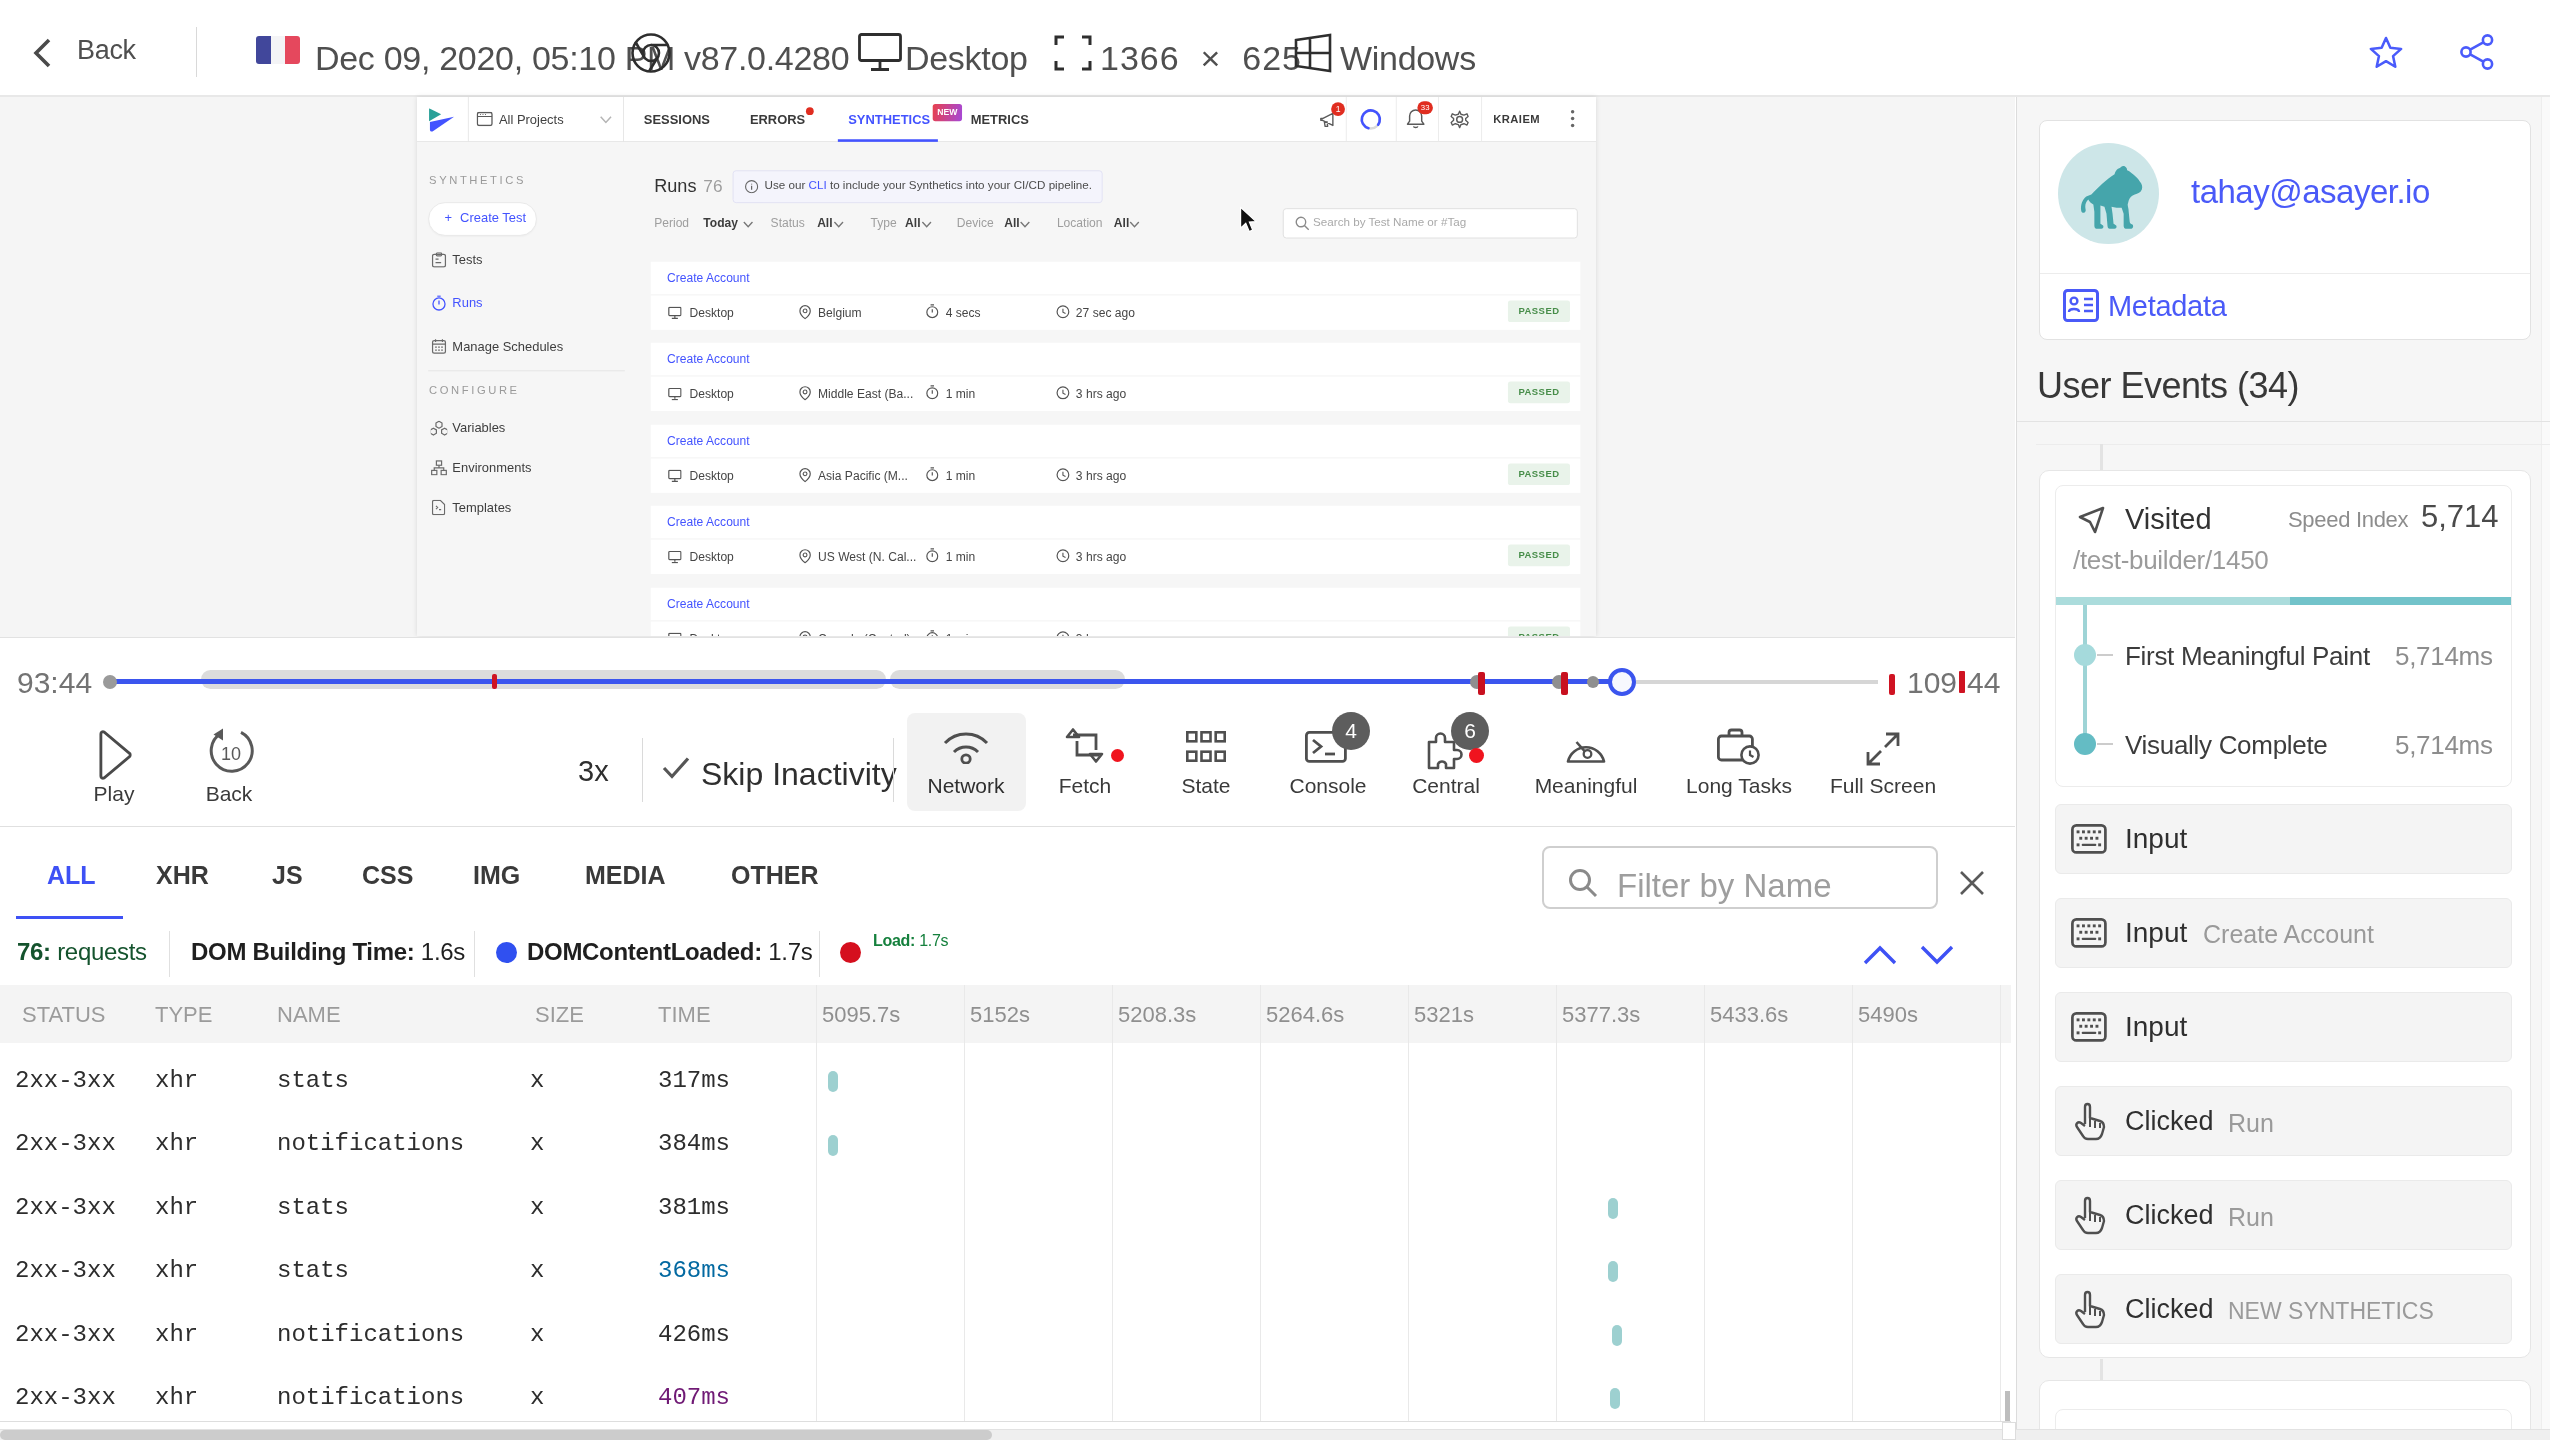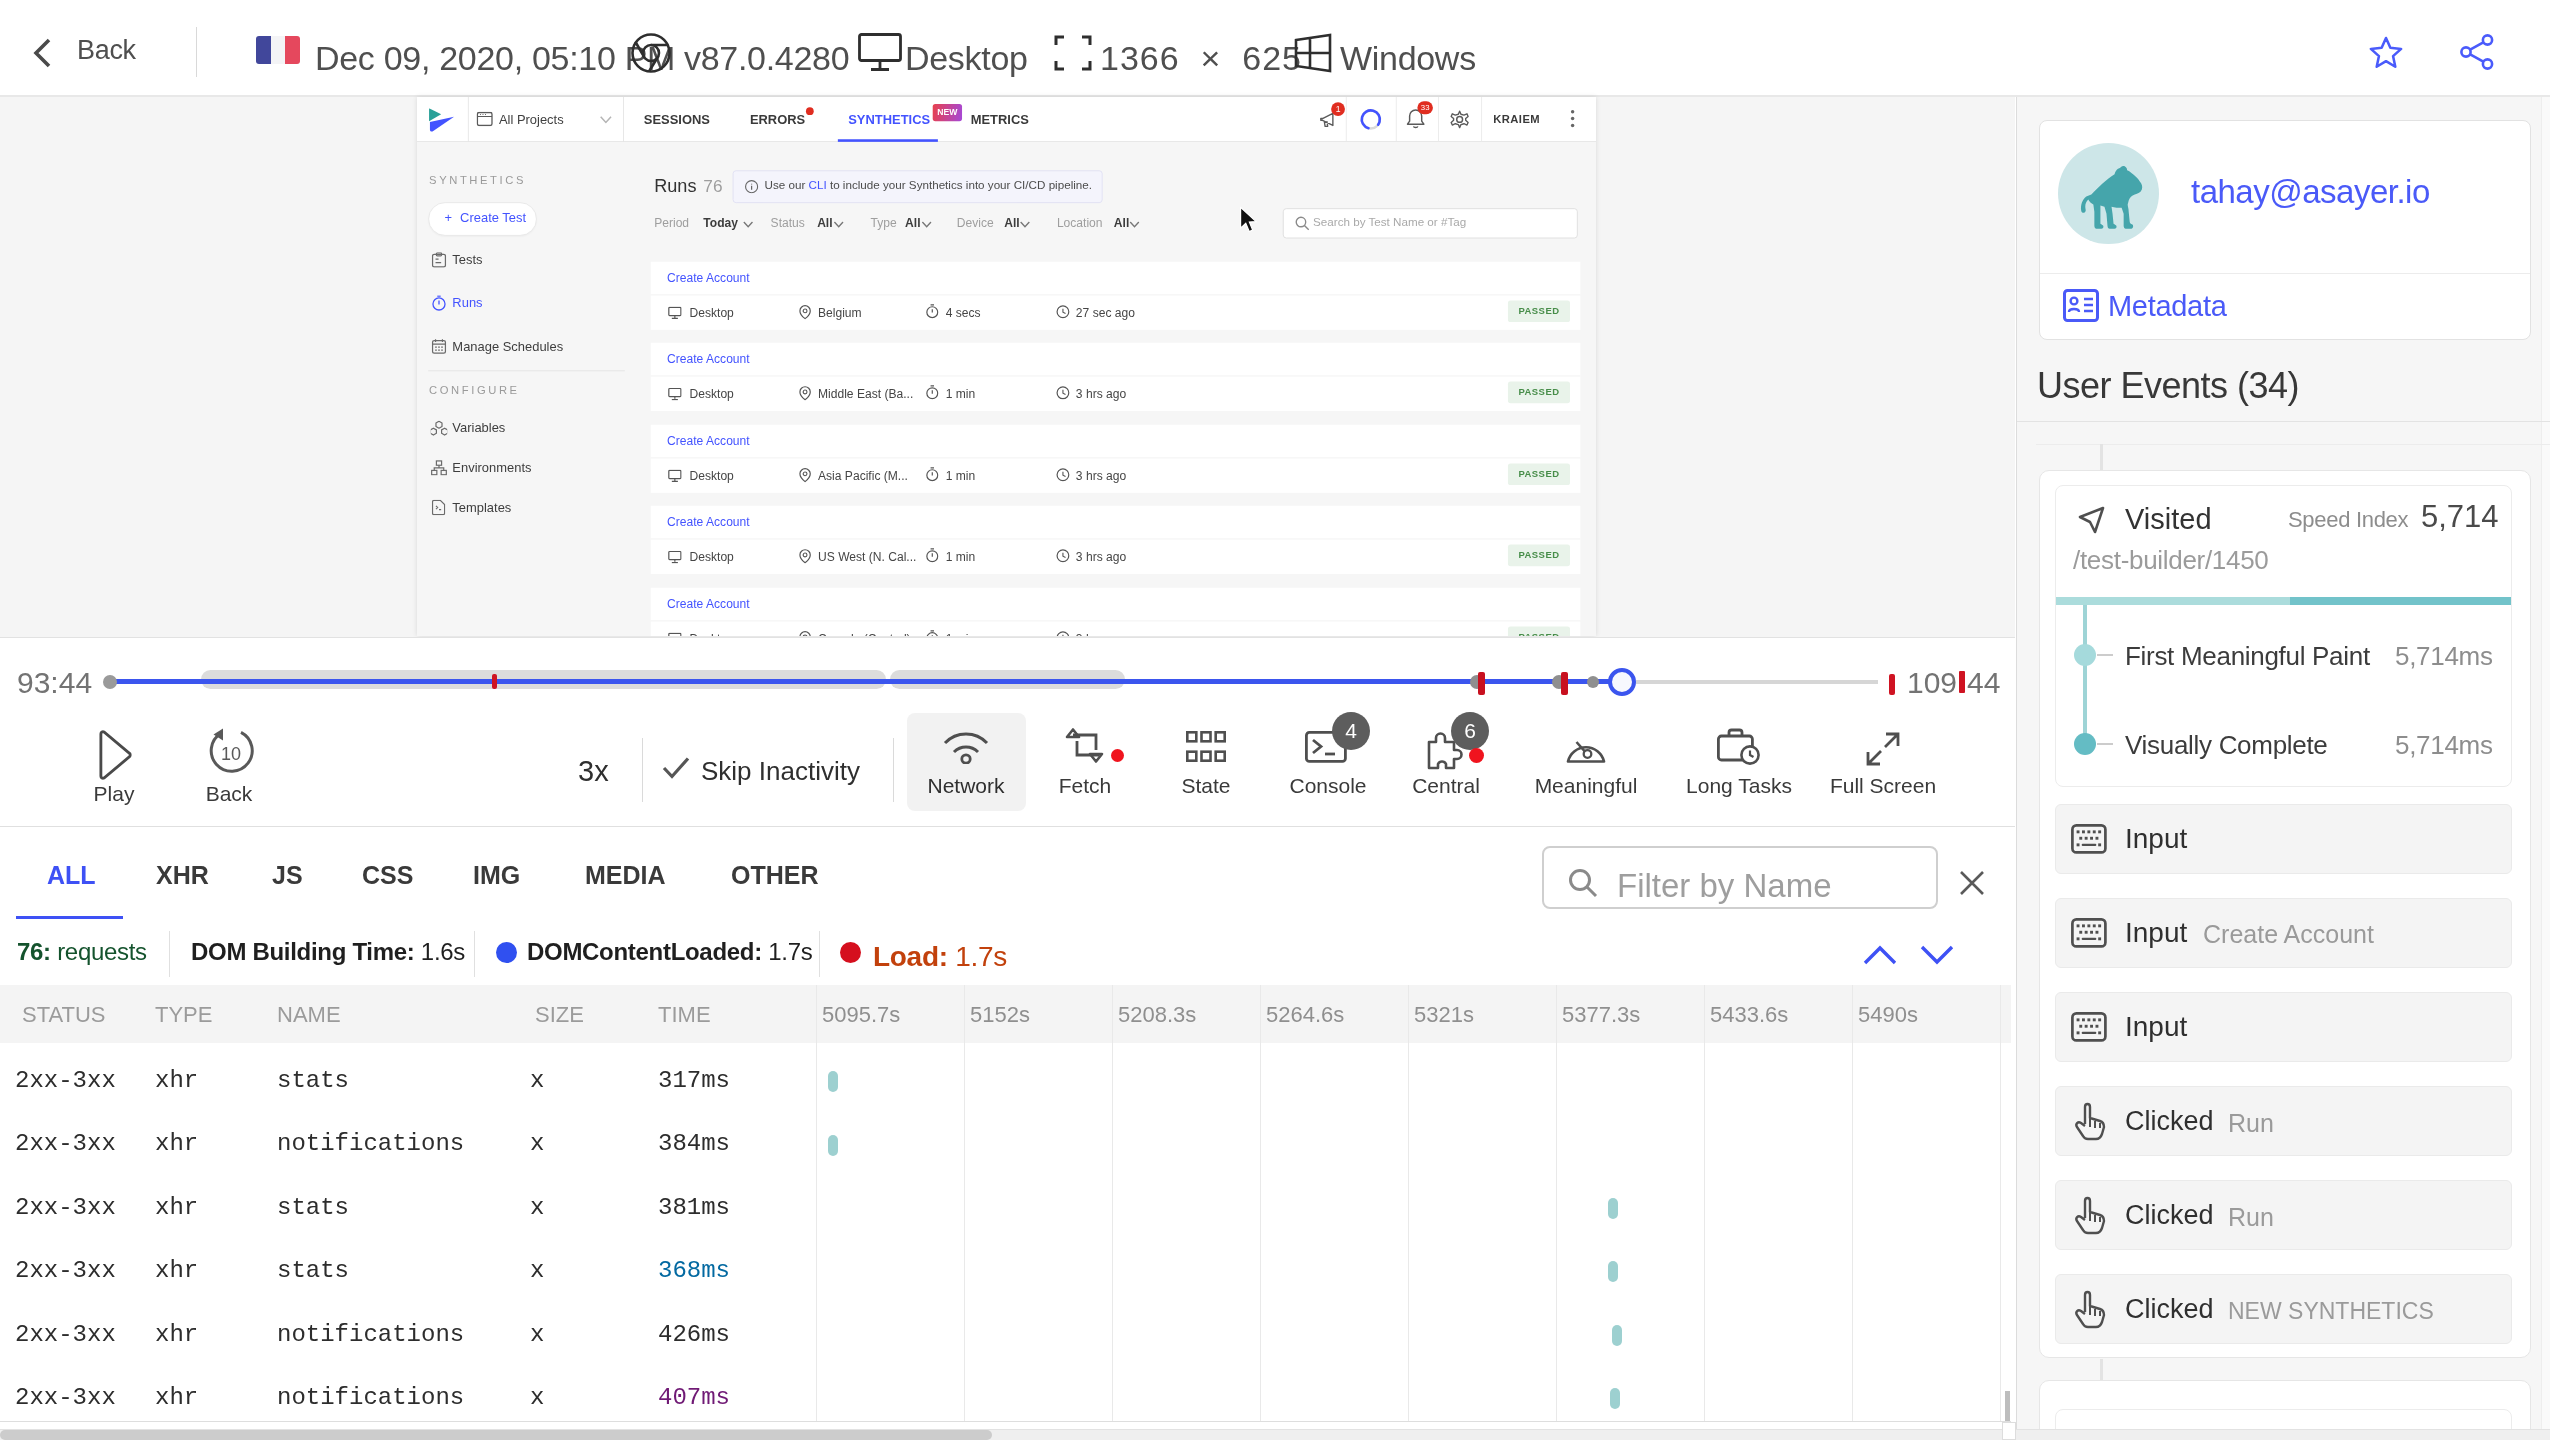--- a/index.html
+++ b/index.html
@@ -363,21 +363,21 @@
     <path d="M15 5.2 A 20.5 20.5 0 1 0 35 4.4" fill="none" stroke="#595959" stroke-width="3"></path>
     <path d="M17 0.5 L7.5 6.5 L17 12.5 Z" fill="#595959"></path>
     <text x="15" y="32" font-size="18" fill="#595959" font-family="Liberation Sans,sans-serif">10</text>
   </svg>
   <div class="abs" style="left:189px;top:144px;width:80px;text-align:center;font-size:21px;color:#3a3a3a">Back</div>
   <div class="abs" style="left:578px;top:117px;font-size:29px;color:#2f2f2f">3x</div>
   <div class="abs" style="left:642px;top:100px;width:1px;height:64px;background:#dadada"></div>
   <svg class="abs" style="left:662px;top:118px" width="28" height="24" viewBox="0 0 28 24">
       <path d="M2 12 L10 20.5 L26 2.5" fill="none" stroke="#565656" stroke-width="3.2"></path>
     </svg>
-  <div class="abs" style="left:701px;top:118px;font-size:26px;color:#2f2f2f">Skip Inactivity</div>
+  <div class="abs" style="left:701px;top:118px;font-size:32px;color:#2f2f2f">Skip Inactivity</div>
 
   <div class="abs" style="left:893px;top:100px;width:1px;height:64px;background:#dadada"></div>
   <div class="abs" style="left:907px;top:75px;width:119px;height:98px;border-radius:8px;background:#f2f2f2"></div>
   <svg class="abs" style="left:941px;top:92px" width="50" height="34" viewBox="0 0 50 34">
     <path d="M4 13 A 29 29 0 0 1 46 13" fill="none" stroke="#4f4f4f" stroke-width="3"></path>
     <path d="M13 22 A 17 17 0 0 1 37 22" fill="none" stroke="#4f4f4f" stroke-width="3"></path>
     <circle cx="25" cy="29" r="4.2" fill="none" stroke="#4f4f4f" stroke-width="2.8"></circle>
   </svg>
   <div class="abs" style="left:906px;top:136px;width:120px;text-align:center;font-size:21px;color:#2f2f2f">Network</div>
 
@@ -457,21 +457,21 @@
     </svg>
 
   <div class="abs" style="left:17px;top:111px;font-size:24px;color:#14532d;letter-spacing:-0.3px"><b>76:</b> requests</div>
   <div class="abs" style="left:169px;top:104px;width:1px;height:46px;background:#e0e0e0"></div>
   <div class="abs" style="left:191px;top:111px;font-size:24px;color:#1f1f1f;letter-spacing:-0.3px"><b>DOM Building Time:</b> 1.6s</div>
   <div class="abs" style="left:474px;top:104px;width:1px;height:46px;background:#e0e0e0"></div>
   <div class="abs" style="left:496px;top:115px;width:21px;height:21px;border-radius:50%;background:#3050f0"></div>
   <div class="abs" style="left:527px;top:111px;font-size:24px;color:#1f1f1f;letter-spacing:-0.3px"><b>DOMContentLoaded:</b> 1.7s</div>
   <div class="abs" style="left:819px;top:104px;width:1px;height:46px;background:#e0e0e0"></div>
   <div class="abs" style="left:840px;top:115px;width:21px;height:21px;border-radius:50%;background:#d50f1e"></div>
-  <div class="abs" style="left:873px;top:114px;font-size:28px;color:#c2410c;letter-spacing:-0.3px"><b>Load:</b> 1.7s</div>
+  <div class="abs" style="left:873px;top:105px;font-size:16px;color:#15803d;letter-spacing:-0.3px"><b>Load:</b> 1.7s</div>
   <svg class="abs" style="left:1862px;top:117px" width="36" height="22" viewBox="0 0 36 22">
       <path d="M3 19 L18 4 L33 19" fill="none" stroke="#3e51f5" stroke-width="3.4"></path>
     </svg>
   <svg class="abs" style="left:1919px;top:117px" width="36" height="22" viewBox="0 0 36 22">
       <path d="M3 3 L18 18 L33 3" fill="none" stroke="#3e51f5" stroke-width="3.4"></path>
     </svg>
 
   <div class="abs" style="left:0;top:158px;width:2011px;height:58px;background:#f4f4f4"></div>
   <div class="abs" style="left:22px;top:175px;font-size:22px;color:#9b9b9b">STATUS</div>
   <div class="abs" style="left:155px;top:175px;font-size:22px;color:#9b9b9b">TYPE</div>

